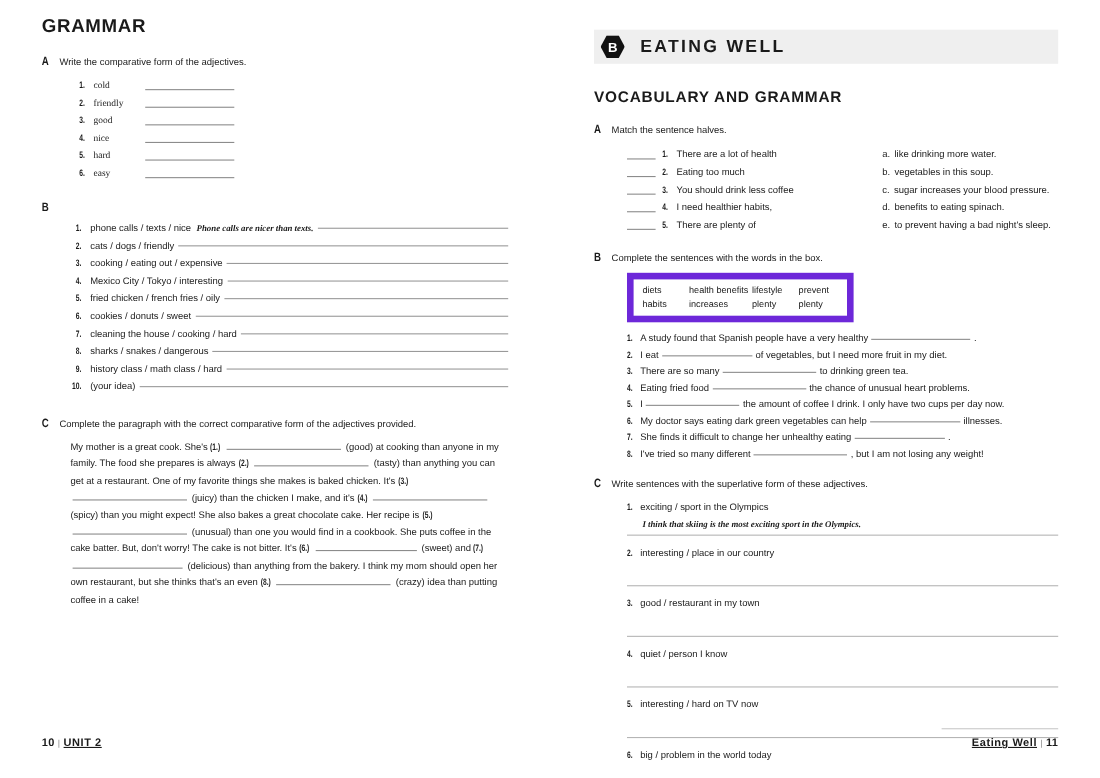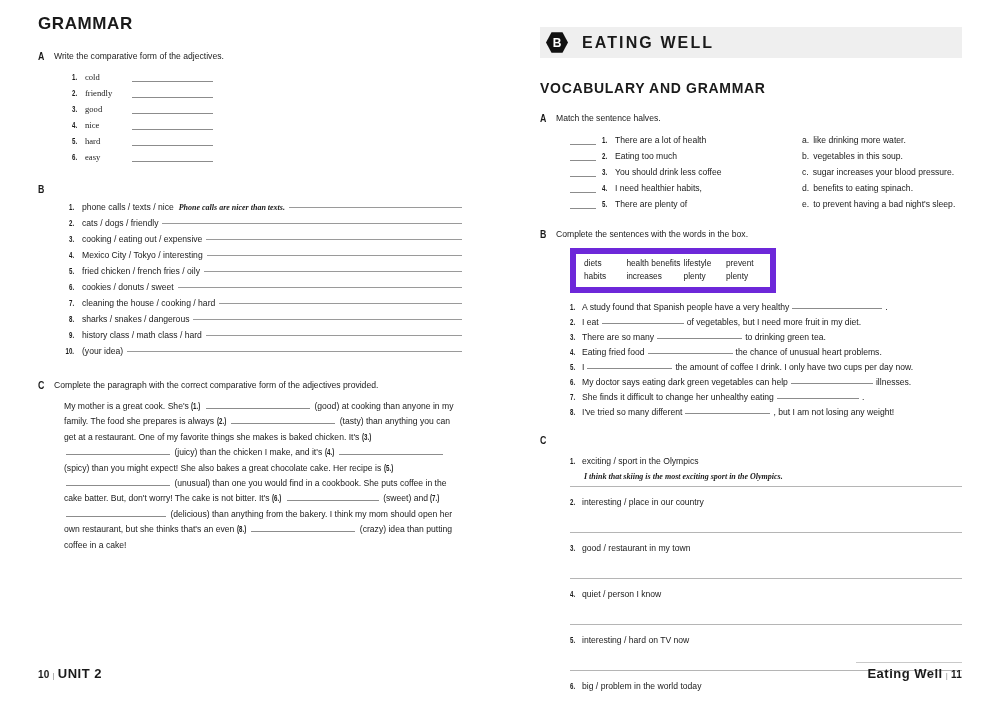--- a/index.html
+++ b/index.html
@@ -249,22 +249,23 @@
     bottom: 26px;
     font-size: 8px;
     font-weight: bold;
     letter-spacing: 0.2px;
   }
   .footer-left  { left: 38px; }
   .footer-right { right: 38px; text-align: right; }
   .footer .pg { font-size: 10px; font-weight: bold; }
   .footer .bar { color: #8a8a8a; margin: 0 3px; font-weight: normal; }
   .footer .label {
-    font-size: 13px;
+    font-size: 10px;
     letter-spacing: 0.5px;
+    text-decoration: underline;
   }
   .foot-rule {
     position: absolute;
     bottom: 44px;
     height: 1px;
     background: #c9c9c9;
   }
   .foot-rule-right { right: 38px; width: 106px; }
 </style>
 </head>
@@ -523,20 +524,21 @@
           <span>I've tried so many different</span>
           <span class="gblank" style="width:85px"></span>
           <span>, but I am not losing any weight!</span>
         </div>
       </div>
     </div>
 
     <div class="exercise" style="margin-top:14px;">
       <div class="ex-head">
         <span class="ex-letter">C</span>
+        <span class="ex-instr">Write sentences with the superlative form of these adjectives.</span>
       </div>
       <div class="writec">
         <div class="item">
           <div class="prompt">
             <span class="n num">1.</span>
             <span>exciting / sport in the Olympics</span>
           </div>
           <div class="answer">I think that skiing is the most exciting sport in the Olympics.</div>
           <div class="wrule"></div>
         </div>

